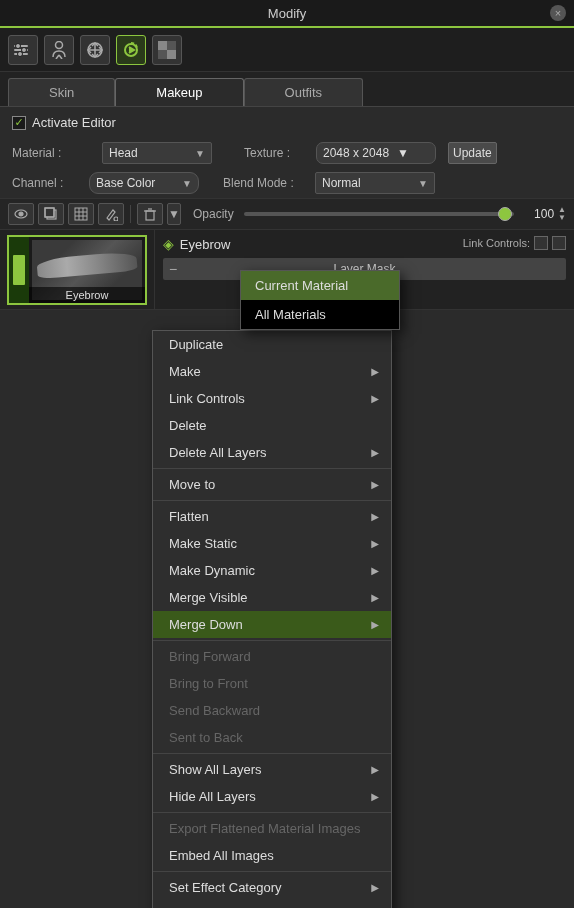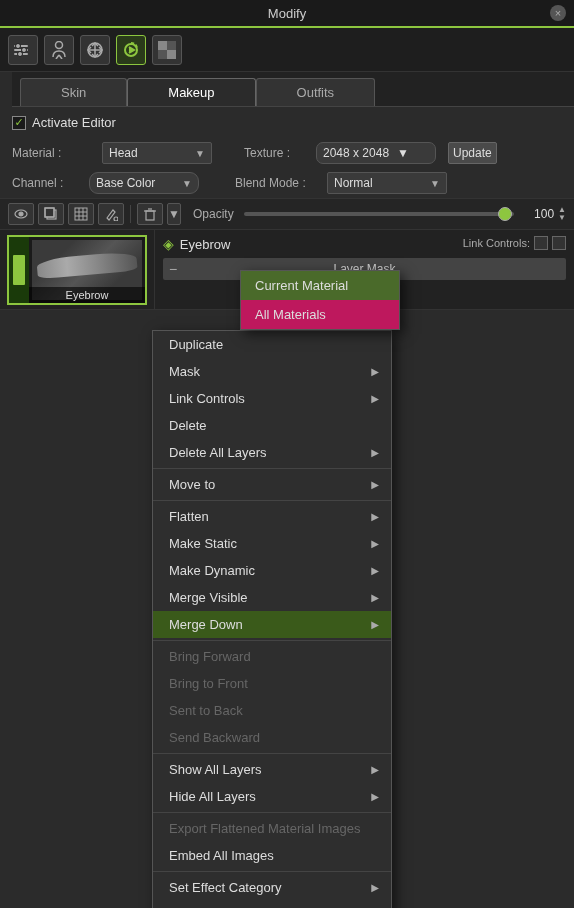--- a/index.html
+++ b/index.html
@@ -73,21 +73,20 @@
       background: #2a3a1a;
     }
 
     
     .tabs-row {
       display: flex;
       background: #222;
       border-bottom: 1px solid #444;
       padding: 6px 8px 0;
       gap: 0;
-      margin-left: 12px;
     }
     .tab {
       padding: 6px 40px;
       background: #333;
       border: 1px solid #555;
       border-bottom: none;
       cursor: pointer;
       color: #aaa;
       font-size: 13px;
       border-radius: 3px 3px 0 0;
@@ -427,21 +426,21 @@
       color: #aaa;
       font-size: 10px;
     }
 
     
     .submenu {
       position: absolute;
       left: 240px;
       top: 270px;
       width: 160px;
-      background: #be185d;
+      background: #000000;
       border: 1px solid #555;
       box-shadow: 4px 4px 12px rgba(0,0,0,0.6);
       z-index: 101;
     }
     .submenu-item {
       padding: 7px 14px;
       cursor: pointer;
       font-size: 13px;
       color: #ddd;
     }
@@ -529,21 +528,21 @@
   </div>
   <button class="update-btn">Update</button>
 </div>
 
 <div class="form-row">
   <span class="form-label">Channel :</span>
   <div class="form-select" style="width:110px;border-radius:9px;">
     <span>Base Color</span>
     <span class="arrow">▼</span>
   </div>
-  <span class="form-label" style="margin-left:24px;min-width:80px;">Blend Mode :</span>
+  <span class="form-label" style="margin-left:12px;min-width:80px;">Blend Mode :</span>
   <div class="form-select" style="width:120px;">
     <span>Normal</span>
     <span class="arrow">▼</span>
   </div>
 </div>
 
 <div class="layer-toolbar">
   <div class="layer-tool-btn">
     <svg width="14" height="10" viewBox="0 0 14 10" fill="none" stroke="#aaa" stroke-width="1.2">
       <ellipse cx="7" cy="5" rx="6" ry="4"></ellipse>
@@ -627,21 +626,21 @@
       <span class="layer-mask-label">Layer Mask</span>
     </div>
   </div>
 </div>
 
 <div class="context-menu" id="context-menu">
     <div class="ctx-item">
       <span>Duplicate</span>
     </div>
     <div class="ctx-item">
-      <span>Mask</span>
+      <span>Make</span>
       <span class="ctx-arrow">▶</span>
     </div>
     <div class="ctx-item">
       <span>Link Controls</span>
       <span class="ctx-arrow">▶</span>
     </div>
     <div class="ctx-item">
       <span>Delete</span>
     </div>
     <div class="ctx-item">
@@ -675,24 +674,24 @@
       <span class="ctx-arrow">▶</span>
     </div>
     <div class="ctx-separator"></div>
     <div class="ctx-item disabled">
       <span>Bring Forward</span>
     </div>
     <div class="ctx-item disabled">
       <span>Bring to Front</span>
     </div>
     <div class="ctx-item disabled">
+      <span>Send Backward</span>
+    </div>
+    <div class="ctx-item disabled">
       <span>Sent to Back</span>
-    </div>
-    <div class="ctx-item disabled">
-      <span>Send Backward</span>
     </div>
     <div class="ctx-separator"></div>
     <div class="ctx-item">
       <span>Show All Layers</span>
       <span class="ctx-arrow">▶</span>
     </div>
     <div class="ctx-item">
       <span>Hide All Layers</span>
       <span class="ctx-arrow">▶</span>
     </div>

